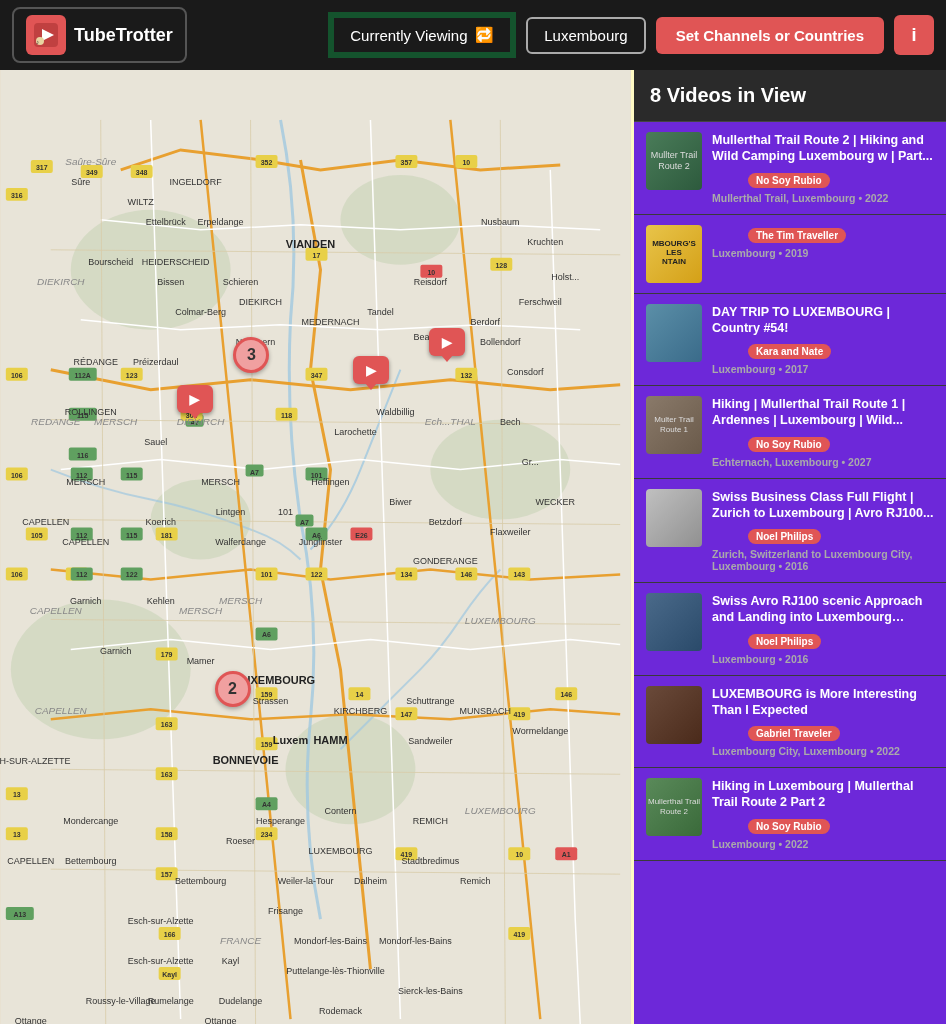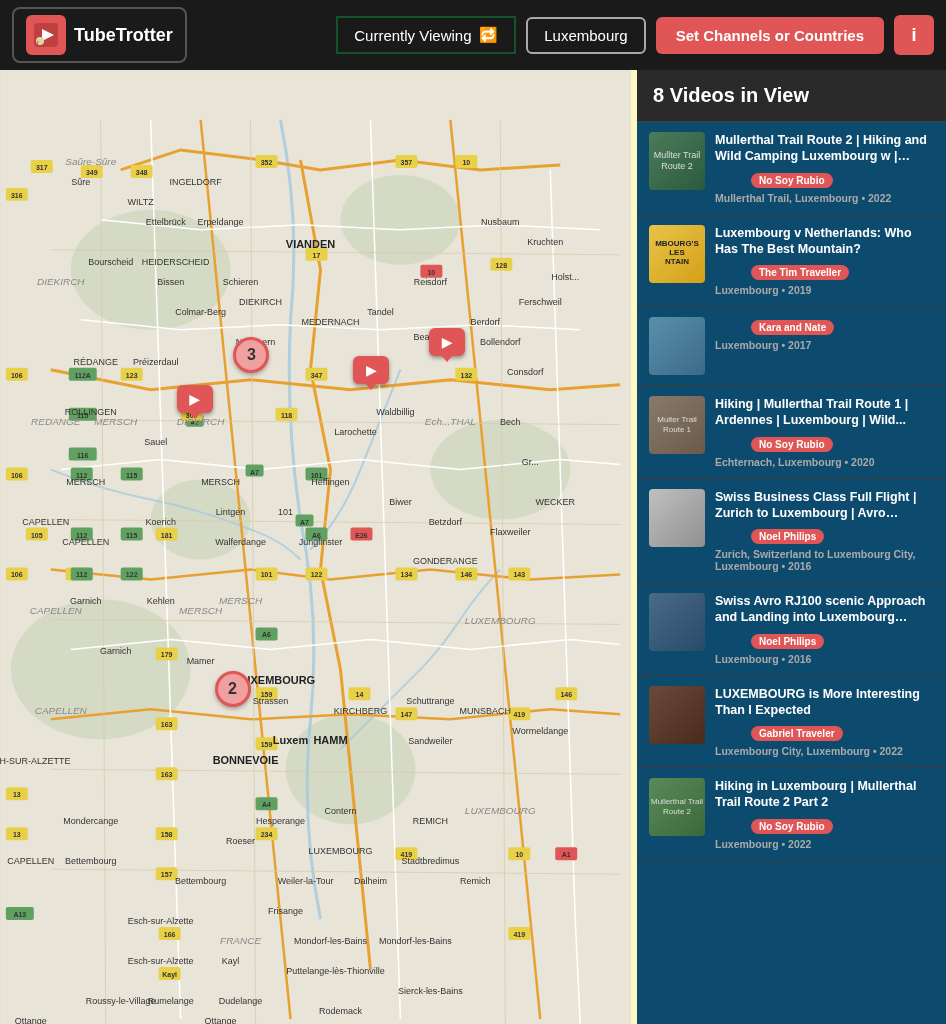--- a/index.html
+++ b/index.html
@@ -41,21 +41,21 @@
       font-size: 18px;
       font-weight: bold;
     }
 
     .header-spacer { flex: 1; }
 
     #currently-viewing-btn {
       display: flex;
       align-items: flex-end;
       gap: 8px;
-      border: 2px solid #14532d;
+      border: 6px solid #14532d;
       border-radius: 0;
       padding: 8px 16px;
       background: transparent;
       color: white;
       font-size: 15px;
       cursor: pointer;
       white-space: nowrap;
     }
 
     #country-badge {
@@ -151,23 +151,23 @@
       display: flex; align-items: center; justify-content: center;
       color: #333;
       font-size: 16px;
       font-weight: bold;
       box-shadow: 0 2px 4px rgba(0,0,0,0.3);
     }
 
     
     #sidebar {
       width: 315px;
-      background: #0c4a6e;
+      background: #6d28d9;
       overflow-y: auto;
-      border-left: 6px solid #fef9c3;
+      border-left: 3px solid #fef9c3;
     }
 
     #videos-count-bar {
       background: #2a2a2a;
       padding: 14px 16px;
       border-bottom: 1px solid #444;
     }
 
     #videos-count-text {
       color: white;
@@ -602,44 +602,44 @@
       <div class="video-meta">Mullerthal Trail, Luxembourg • 2022</div>
     </div>
   </div>
         <div class="video-item">
     <div class="video-thumb thumb-2">
       <div class="thumb-placeholder">
               <div style="padding:2px;font-size:8px;color:#222;font-weight:bold;line-height:1.1">MBOURG'S<br>LES<br>NTAIN</div>
             </div>
     </div>
     <div class="video-info">
-      <div class="video-title">Luxembourg v Netherlands: Who Has The Best Mountain?</div>
       <div class="channel-badge">The Tim Traveller</div>
       <div class="video-meta">Luxembourg • 2019</div>
     </div>
   </div>
         <div class="video-item">
     <div class="video-thumb thumb-3">
       <div class="thumb-placeholder"></div>
     </div>
     <div class="video-info">
+      <div class="video-title">DAY TRIP TO LUXEMBOURG | Country #54!</div>
       <div class="channel-badge">Kara and Nate</div>
       <div class="video-meta">Luxembourg • 2017</div>
     </div>
   </div>
         <div class="video-item">
     <div class="video-thumb thumb-4">
       <div class="thumb-placeholder">
               <div style="padding:2px;font-size:8px;color:#ddd;line-height:1.2">Multer Trail Route 1</div>
             </div>
     </div>
     <div class="video-info">
       <div class="video-title">Hiking | Mullerthal Trail Route 1 | Ardennes | Luxembourg | Wild...</div>
       <div class="channel-badge">No Soy Rubio</div>
-      <div class="video-meta">Echternach, Luxembourg • 2020</div>
+      <div class="video-meta">Echternach, Luxembourg • 2027</div>
     </div>
   </div>
         <div class="video-item">
     <div class="video-thumb thumb-5">
       <div class="thumb-placeholder"></div>
     </div>
     <div class="video-info">
       <div class="video-title">Swiss Business Class Full Flight | Zurich to Luxembourg | Avro RJ100...</div>
       <div class="channel-badge">Noel Philips</div>
       <div class="video-meta">Zurich, Switzerland to Luxembourg City, Luxembourg • 2016</div>

